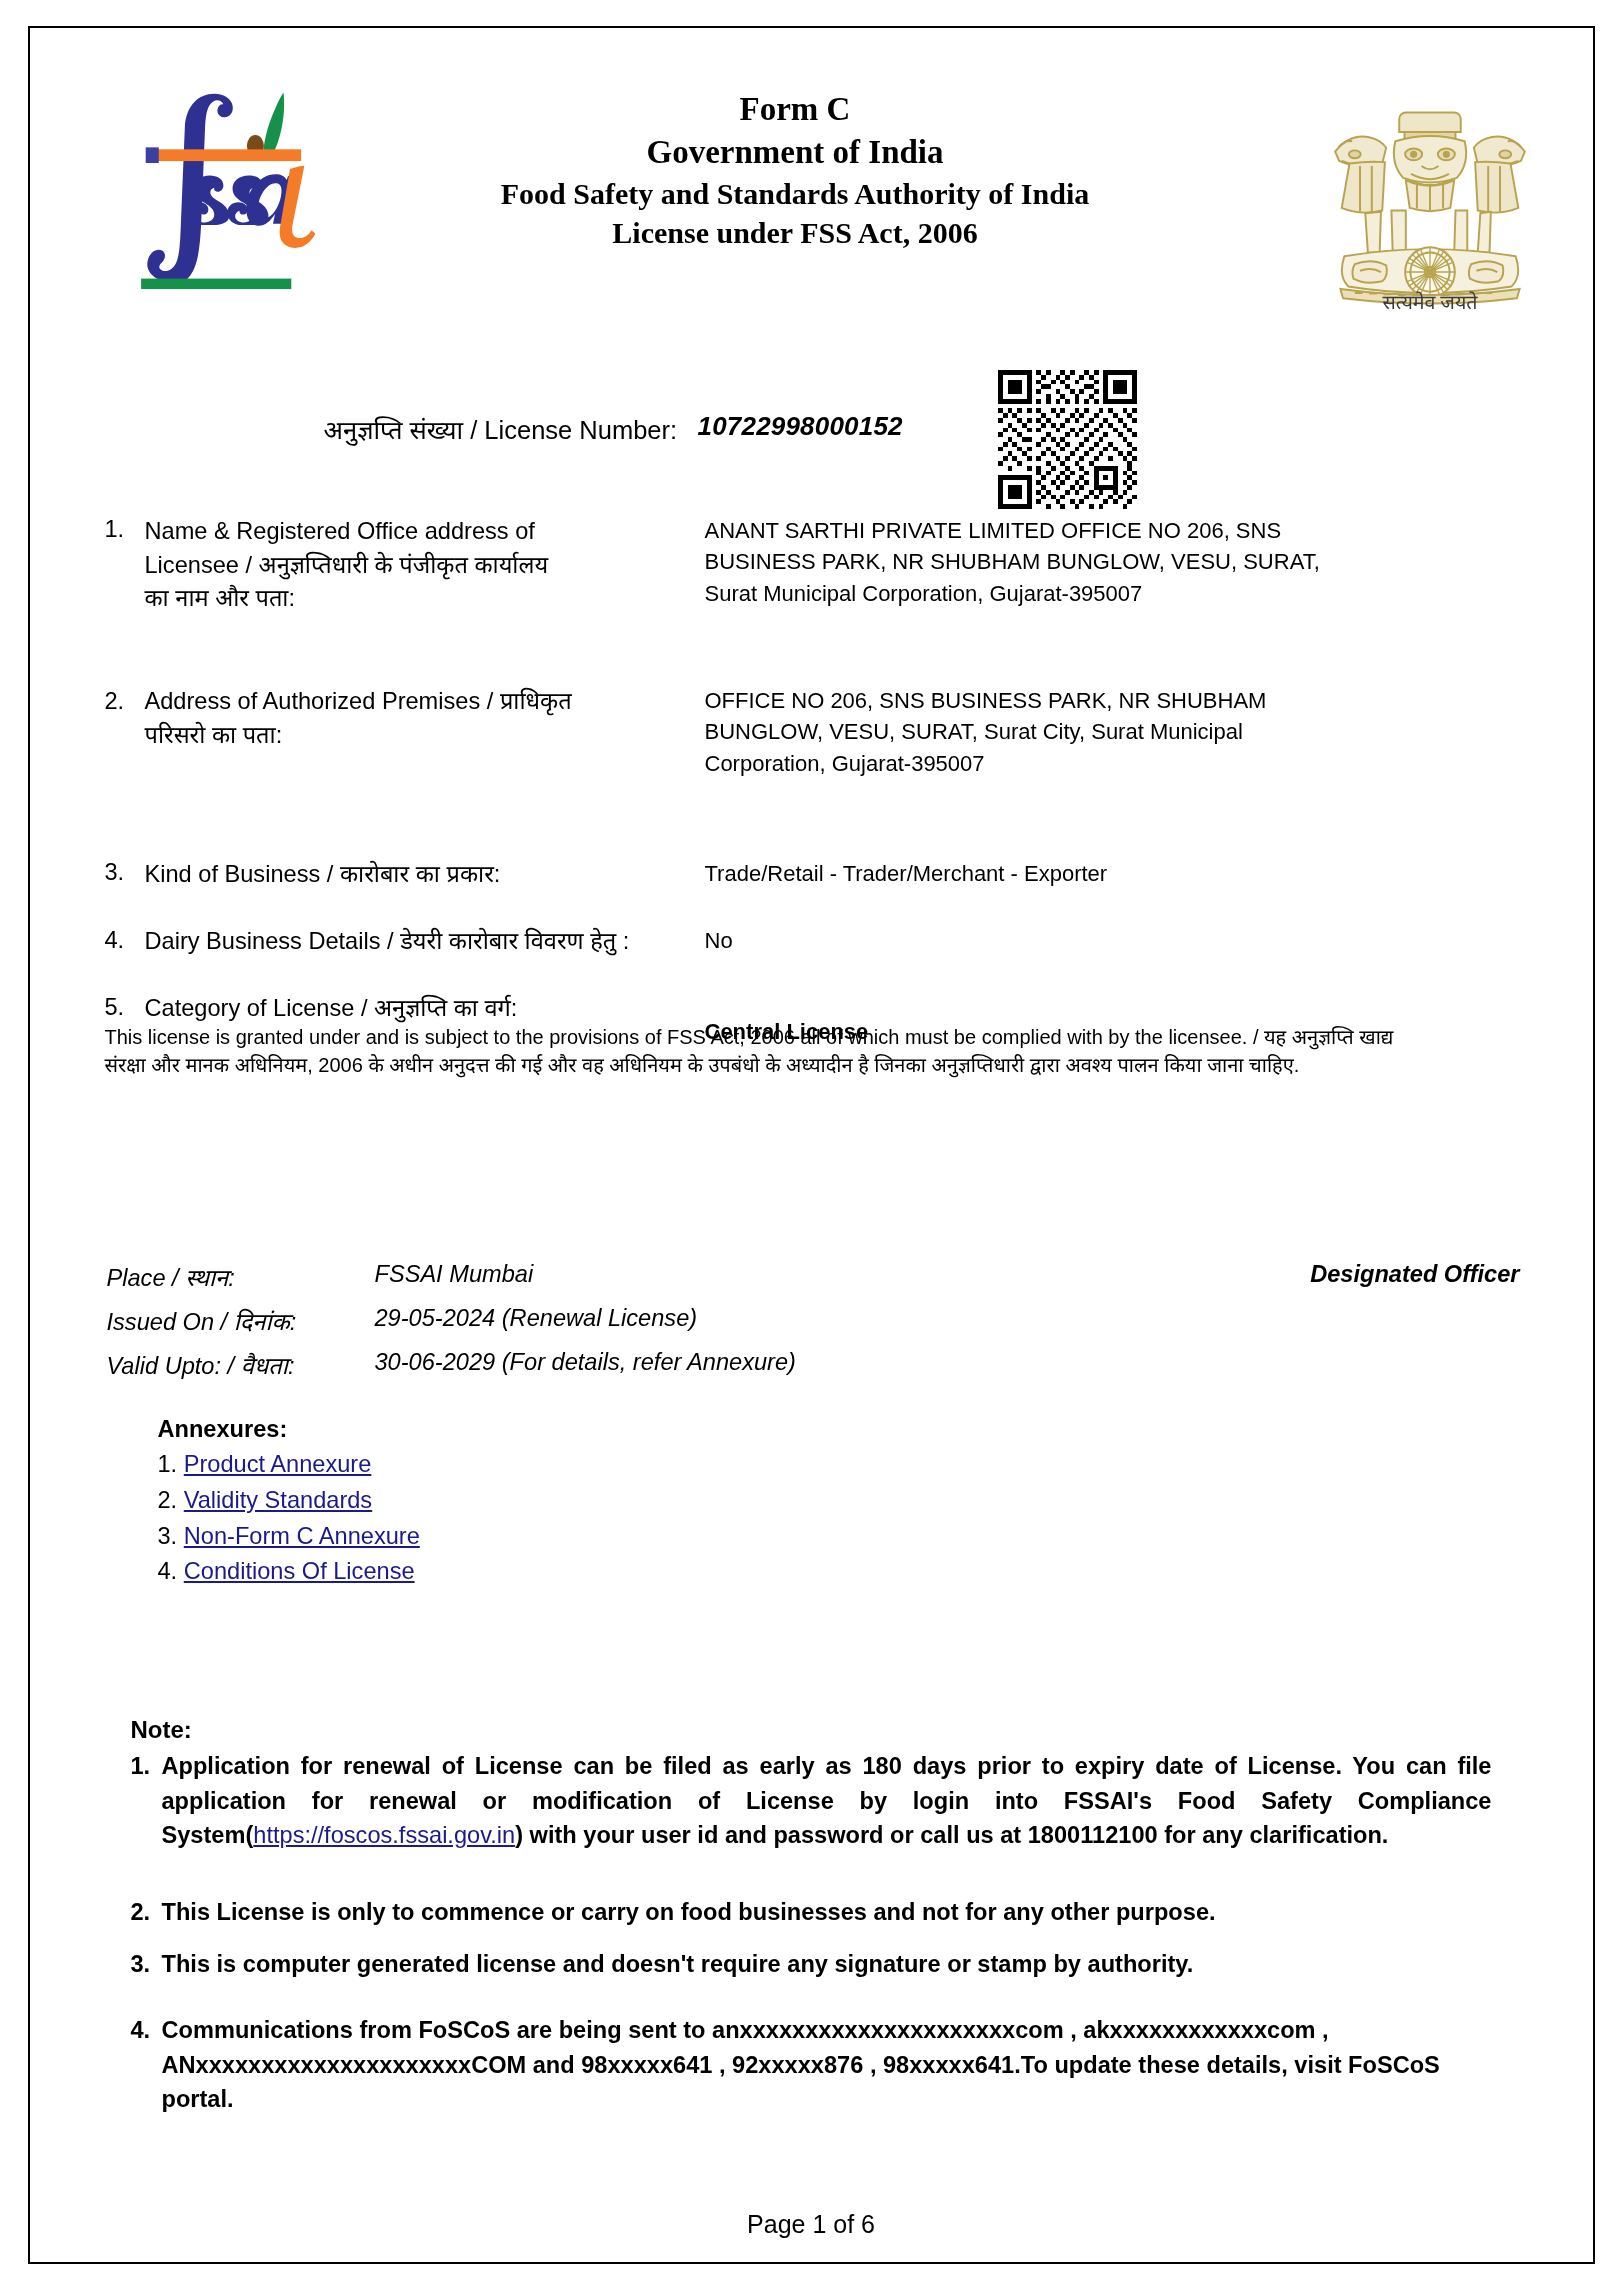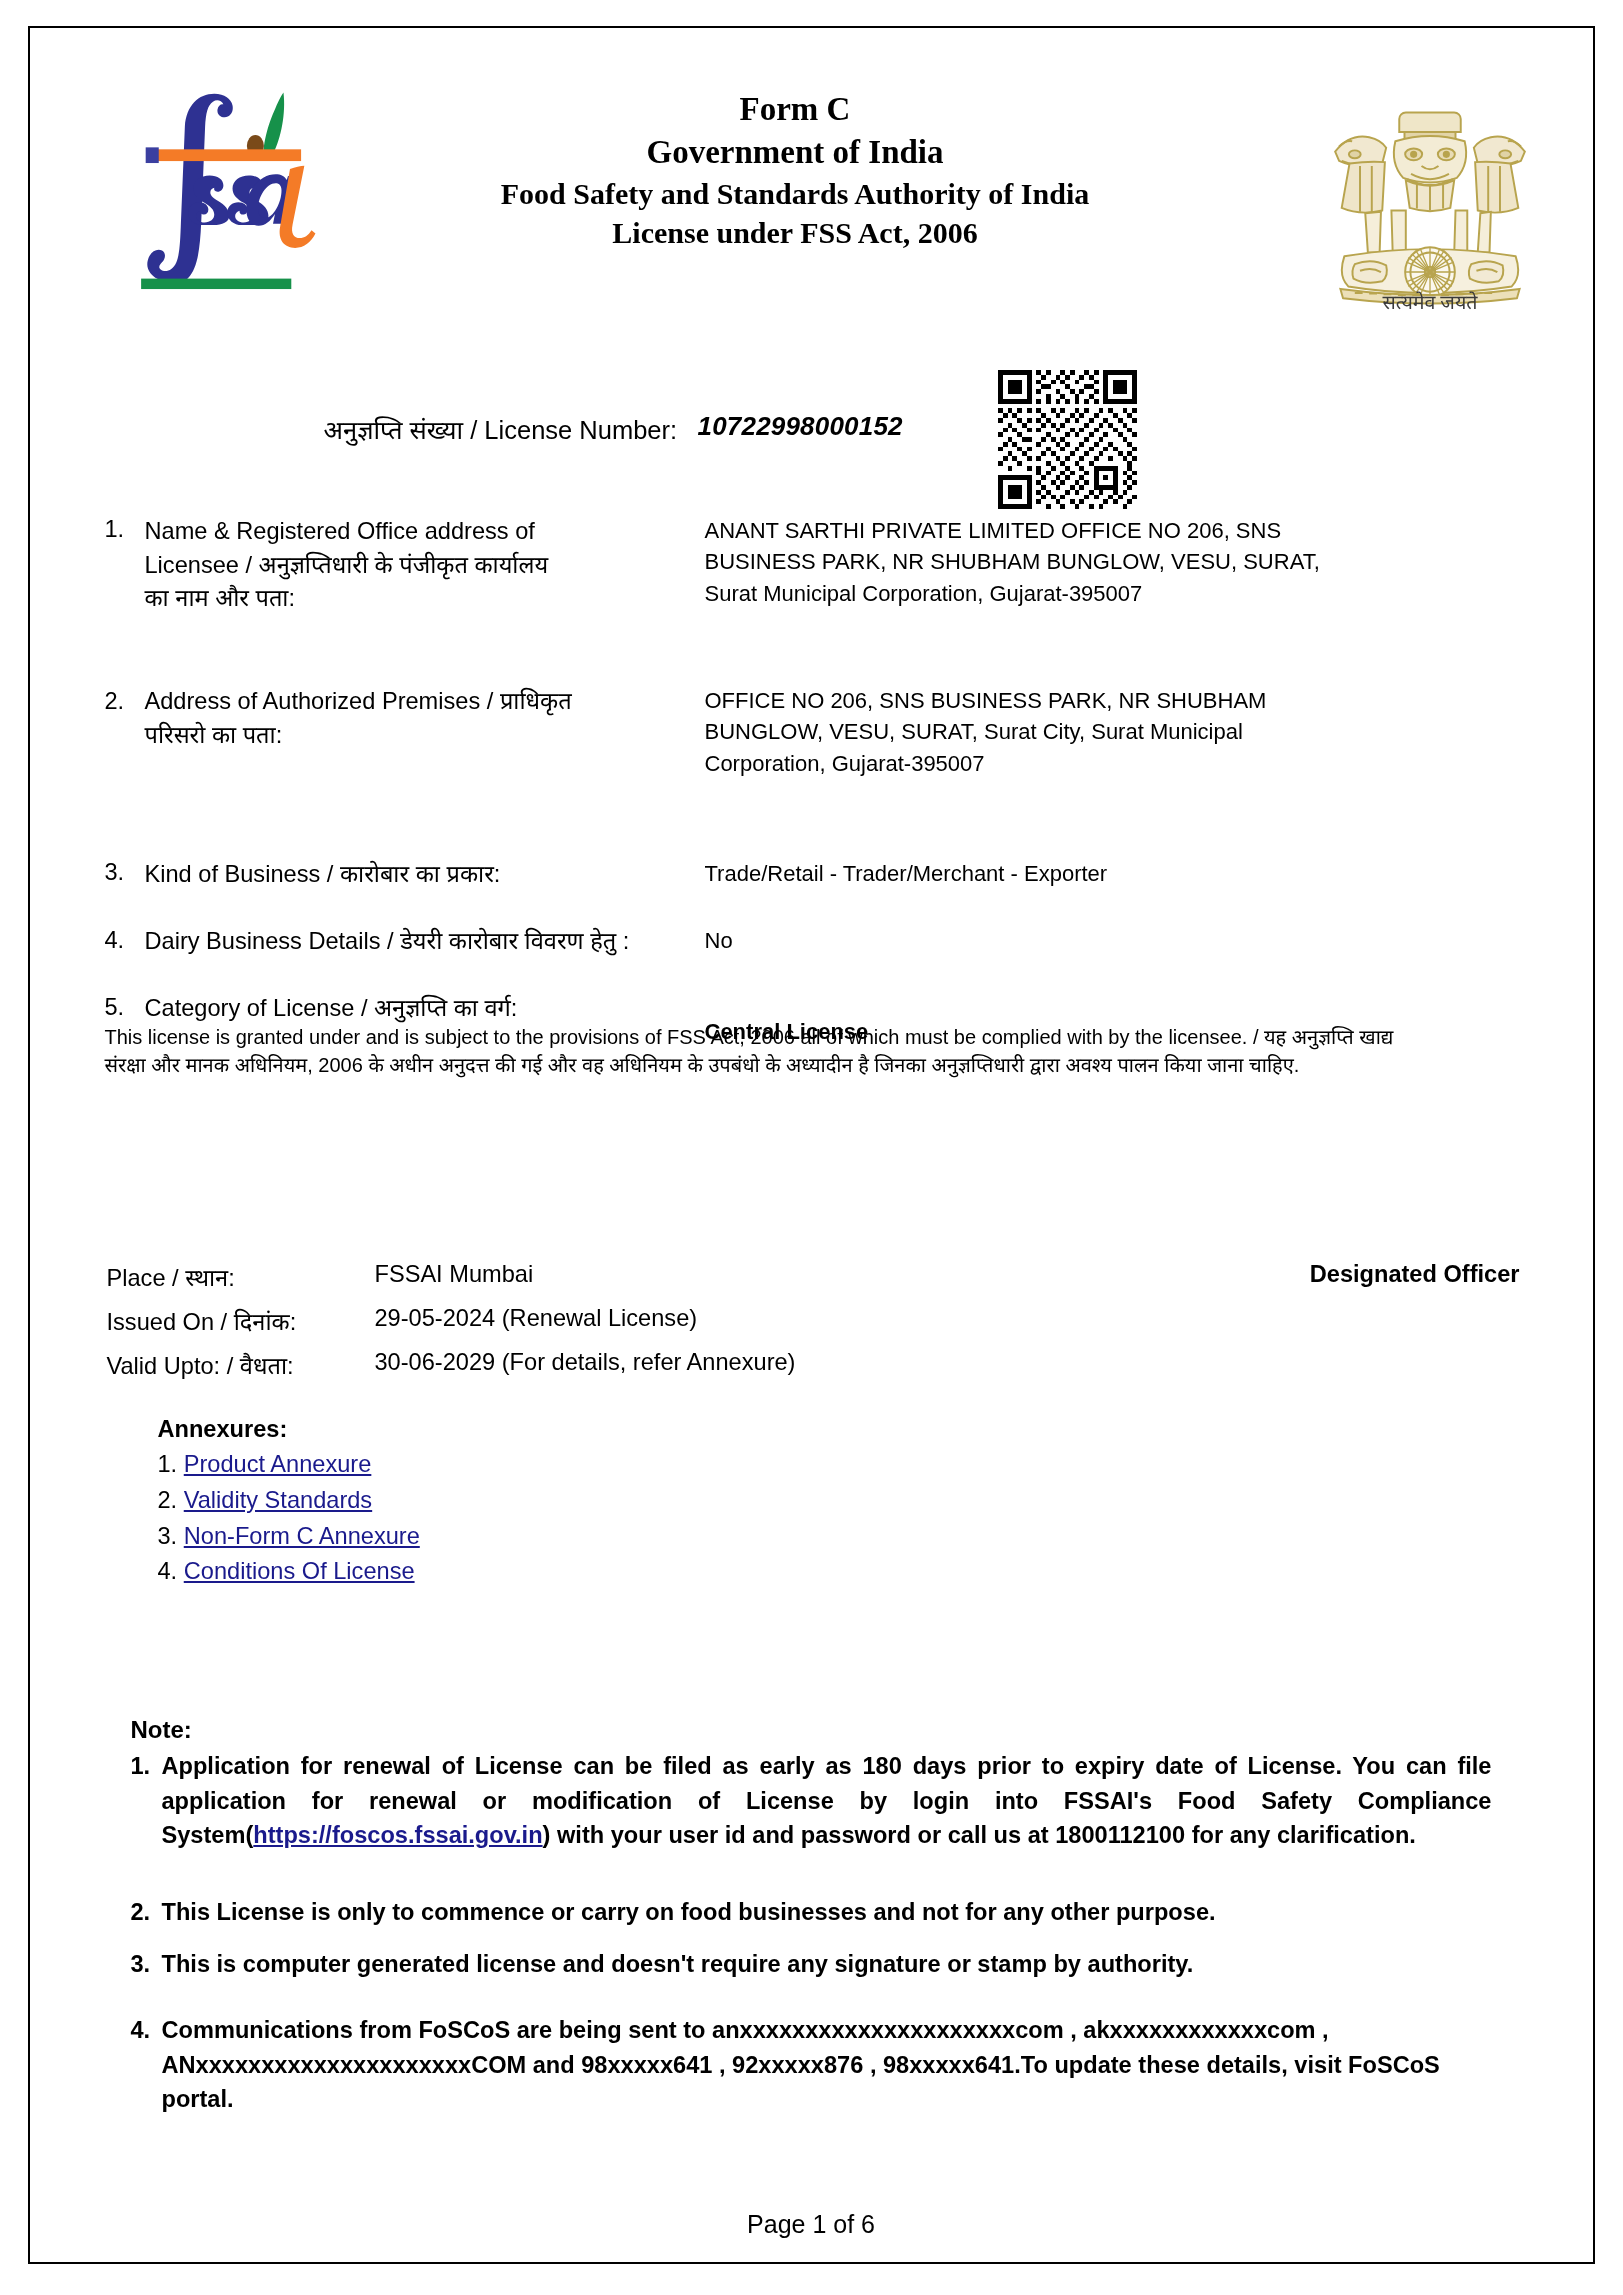--- a/index.html
+++ b/index.html
@@ -146,20 +146,21 @@
     line-height: 1.42;
     text-align: left;
   }
 
   
   .placeblock {
     position: absolute;
     left: 0;
     top: 1233px;
     width: 100%;
+    font-style: italic;
   }
   .pl-row { position: relative; height: 44px; }
   .pl-label {
     position: absolute;
     left: 77px;
     font-size: 23.6px;
   }
   .pl-value {
     position: absolute;
     left: 345px;
@@ -223,21 +224,21 @@
     top: 0;
   }
   .note-item .n-body {
     display: block;
     margin-left: 31px;
   }
   .note-just .n-body { text-align: justify; }
   .note-link {
     color: #1a1a8c;
     text-decoration: underline;
-    font-weight: bold;
+    font-weight: normal;
   }
 
   
   .footer {
     position: absolute;
     left: 0;
     bottom: 23px;
     width: 100%;
     text-align: center;
     font-size: 25px;

